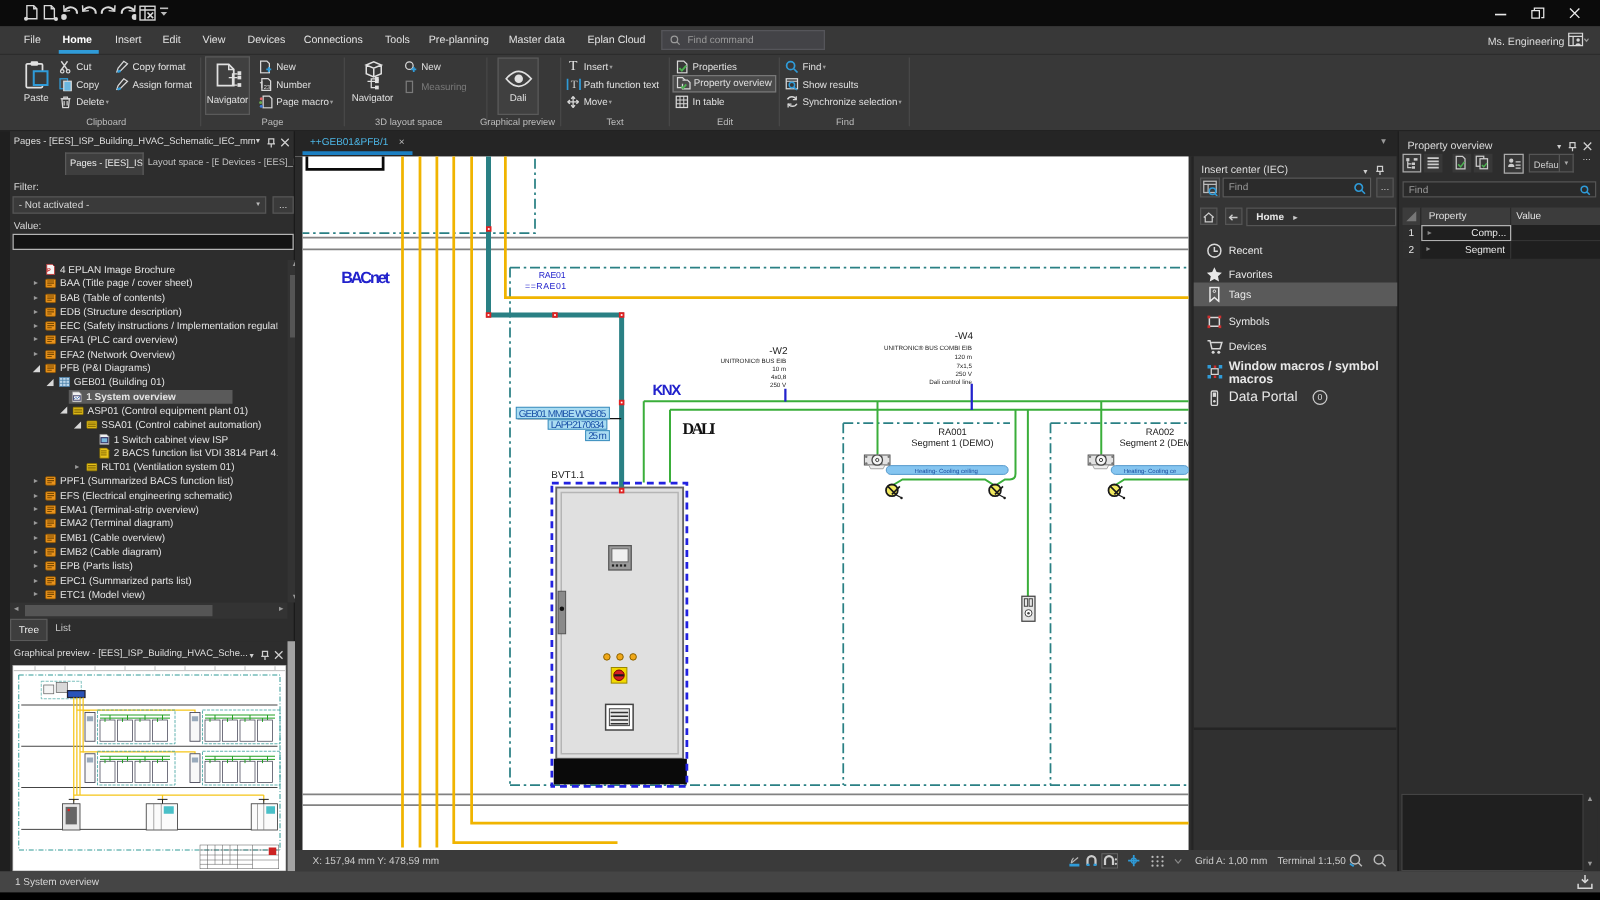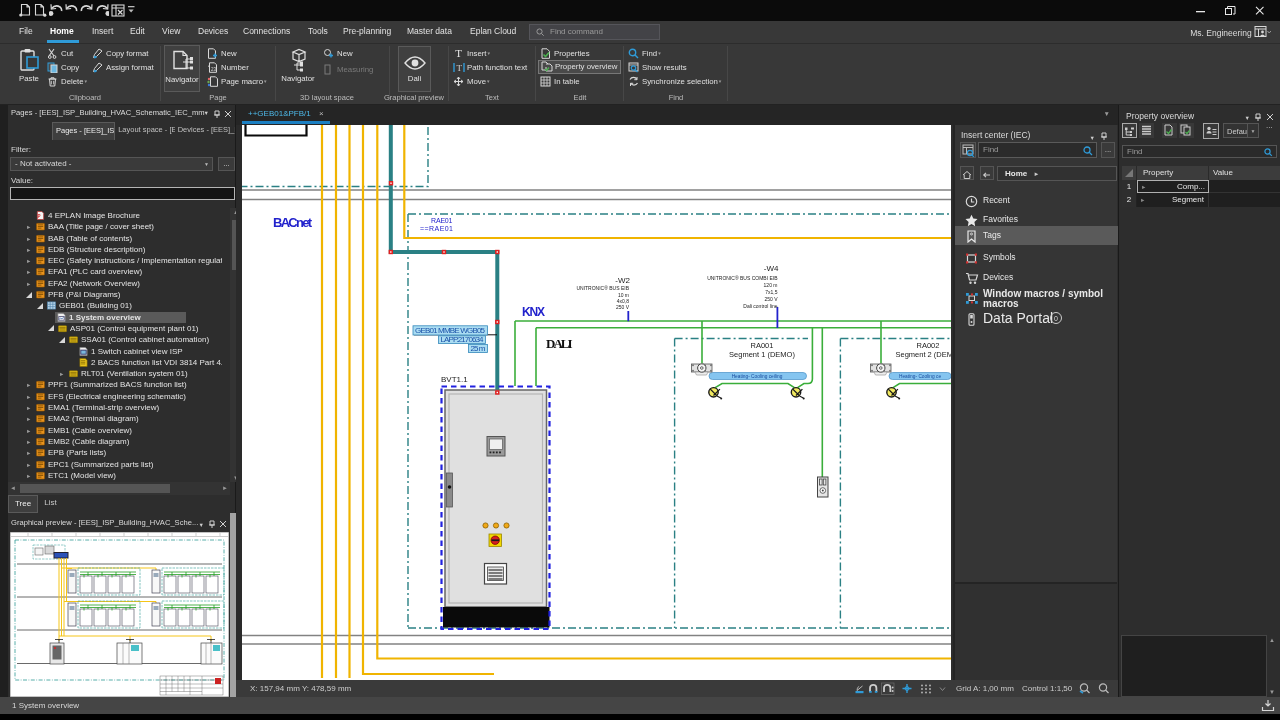--- a/index.html
+++ b/index.html
@@ -885,21 +885,21 @@
             </g>
           </svg></span>
         <span style="position:absolute;left:28px;top:3px;font-size:10px;color:#e8e8e8;line-height:9.5px;font-weight:bold;">Window macros / symbol<br>macros</span>
       </div>
  <div style="position:absolute;left:0px;top:184px;width:164px;height:19px;">
         <span style="position:absolute;left:10px;top:3px;"><svg width="13" height="13" viewBox="0 0 13 13">
             <rect x="4" y="0.8" width="5" height="11.5" rx="1" fill="none" stroke="#d8d8d8" stroke-width="1.1"></rect>
             <rect x="5.2" y="2" width="2.6" height="3.5" fill="#d8d8d8"></rect>
             <circle cx="6.5" cy="9" r="1" fill="#d8d8d8"></circle>
           </svg></span>
-        <span style="position:absolute;left:28px;top:5px;font-size:14px;color:#e8e8e8;line-height:9.5px;">Data Portal</span>
+        <span style="position:absolute;left:28px;top:5px;font-size:11px;color:#e8e8e8;line-height:9.5px;">Data Portal</span>
         <span style="position:absolute;left:95px;top:3px;width:12px;height:12px;border:1px solid #ccc;border-radius:50%;color:#ddd;font-size:7px;text-align:center;line-height:12px;">0</span>
       </div>
 </div>
  <div style="position:absolute;left:0;top:457px;width:100%;height:2px;background:#242424;"></div>
  <div style="position:absolute;left:0;top:459px;width:100%;height:96px;background:#303030;"></div>
 </div>
 <div class="abs" id="statusbar">
  <span style="position:absolute;left:14px;top:4px;">X: 157,94 mm Y: 478,59 mm</span>
  <svg style="position:absolute;left:618px;top:2px;" width="105" height="13" viewBox="0 0 105 13">
   <path d="M3 8.5 l5.5 -4.5" fill="none" stroke="#bbb" stroke-width="1"></path>
@@ -921,21 +921,21 @@
         <circle cx="68" cy="7" r="0.9"></circle>
         <circle cx="72" cy="7" r="0.9"></circle>
         <circle cx="76" cy="7" r="0.9"></circle>
         <circle cx="68" cy="10.5" r="0.9"></circle>
         <circle cx="72" cy="10.5" r="0.9"></circle>
         <circle cx="76" cy="10.5" r="0.9"></circle>
       </g>
   <path d="M86 5.5 l2.5 3 2.5 -3" fill="none" stroke="#888" stroke-width="1"></path>
  </svg>
  <span style="position:absolute;left:720px;top:4px;">Grid A: 1,00 mm</span>
- <span style="position:absolute;left:786px;top:4px;">Control 1:1,50</span>
+ <span style="position:absolute;left:786px;top:4px;">Terminal 1:1,50</span>
  <svg style="position:absolute;left:842px;top:2px;" width="34" height="13" viewBox="0 0 34 13">
   <circle cx="6" cy="5.5" r="3.6" fill="none" stroke="#bbb" stroke-width="1.2"></circle>
       <path d="M8.5 8 l3 3" stroke="#bbb" stroke-width="1.2"></path>
       <path d="M2 9 l3 2" stroke="#2f9bd8" stroke-width="1.6"></path>
   <circle cx="25" cy="5.5" r="3.6" fill="none" stroke="#bbb" stroke-width="1.2"></circle>
       <path d="M27.5 8 l3 3" stroke="#bbb" stroke-width="1.2"></path>
       <path d="M22 3 h6 M25 0.5 v6" stroke="#2f9bd8" stroke-width="0"></path>
  </svg>
 </div>
 <div class="abs" id="proppanel">

